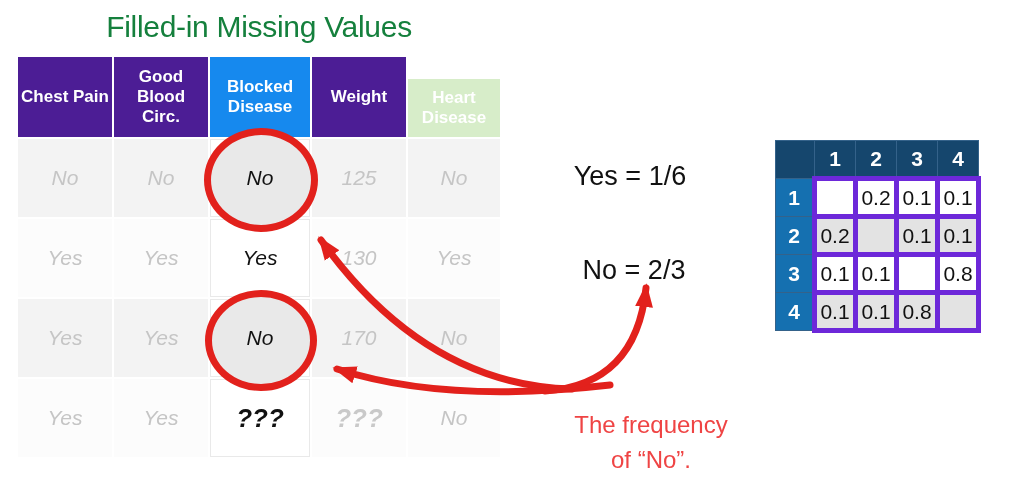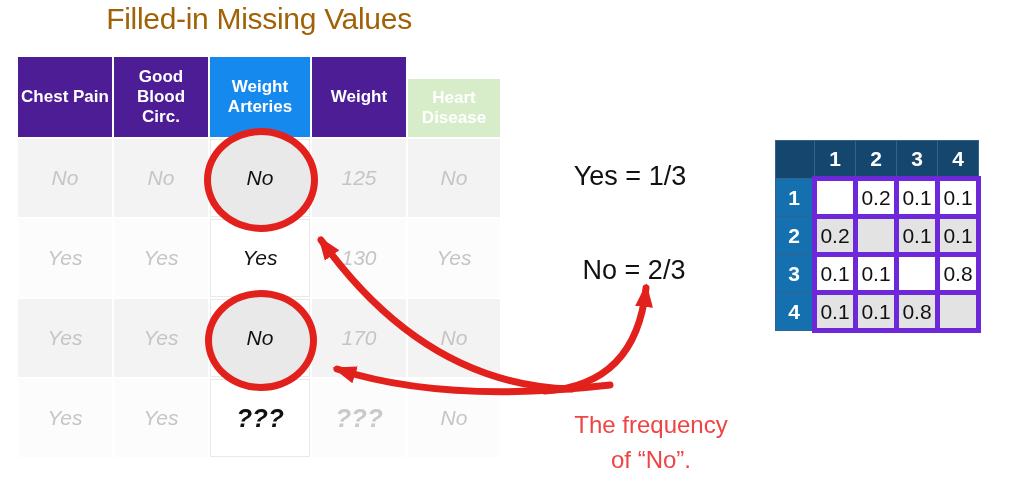--- a/index.html
+++ b/index.html
@@ -1,21 +1,21 @@
 <!DOCTYPE html>
 <html><head>
 <meta charset="utf-8">
 <style>
   html,body{margin:0;padding:0;background:#fff;}
   #page{position:relative;width:1009px;height:497px;background:#ffffff;overflow:hidden;
         font-family:"Liberation Sans","DejaVu Sans",sans-serif;color:#161616;}
 
   
-  .title{position:absolute;left:18px;top:2px;width:482px;text-align:center;
-         font-size:30px;font-weight:500;letter-spacing:-0.3px;color:#a16207;}
+  .title{position:absolute;left:18px;top:10px;width:482px;text-align:center;
+         font-size:30px;font-weight:500;letter-spacing:-0.3px;color:#15803d;}
 
   
   .dtable{position:absolute;left:18px;top:57px;display:grid;
           grid-template-columns:94px 94px 100px 94px 92px;
           grid-template-rows:80px 78px 78px 78px 78px;
           column-gap:2px;row-gap:2px;}
   .hcell{display:flex;align-items:center;justify-content:center;text-align:center;
          font-weight:bold;font-size:17px;line-height:20px;color:#ffffff;padding:2px;}
   .h-lightblue{background:#4c1d95;text-align:center;}
   .h-blue{background:#1689ee;}
@@ -65,21 +65,21 @@
 <div id="page">
 
   <div class="title">Filled-in Missing Values</div>
 
   <div class="circle circle1"></div>
   <div class="circle circle2"></div>
 
   <div class="dtable">
     <div class="hcell h-lightblue">Chest Pain</div>
     <div class="hcell h-lightblue">Good Blood Circ.</div>
-    <div class="hcell h-blue">Weight Arteries</div>
+    <div class="hcell h-blue">Blocked Disease</div>
     <div class="hcell h-lightblue">Weight</div>
     <div class="hcell h-green">Heart Disease</div>
 
     <div class="bcell rgray">
         <span class="cell-txt">No</span>
       </div>
     <div class="bcell rgray">
         <span class="cell-txt">No</span>
       </div>
     <div class="bcell col-blocked">
@@ -134,21 +134,21 @@
         <span class="cell-txt qqq-dark">???</span>
       </div>
     <div class="bcell rlight">
         <span class="cell-txt qqq-gray">???</span>
       </div>
     <div class="bcell rlight">
         <span class="cell-txt">No</span>
       </div>
   </div>
 
-  <div class="fraction frac-yes">Yes = 1/3</div>
+  <div class="fraction frac-yes">Yes = 1/6</div>
   <div class="fraction frac-no">No = 2/3</div>
 
   <div class="caption">
     <div>The frequency</div>
     <div>of “No”.</div>
   </div>
 
   <svg class="arrows" viewBox="0 0 1009 497" xmlns="http://www.w3.org/2000/svg">
     <defs>
       <marker id="ah" viewBox="0 0 8 6" refX="6.4" refY="3" markerWidth="3.4" markerHeight="3" orient="auto" markerUnits="strokeWidth">

